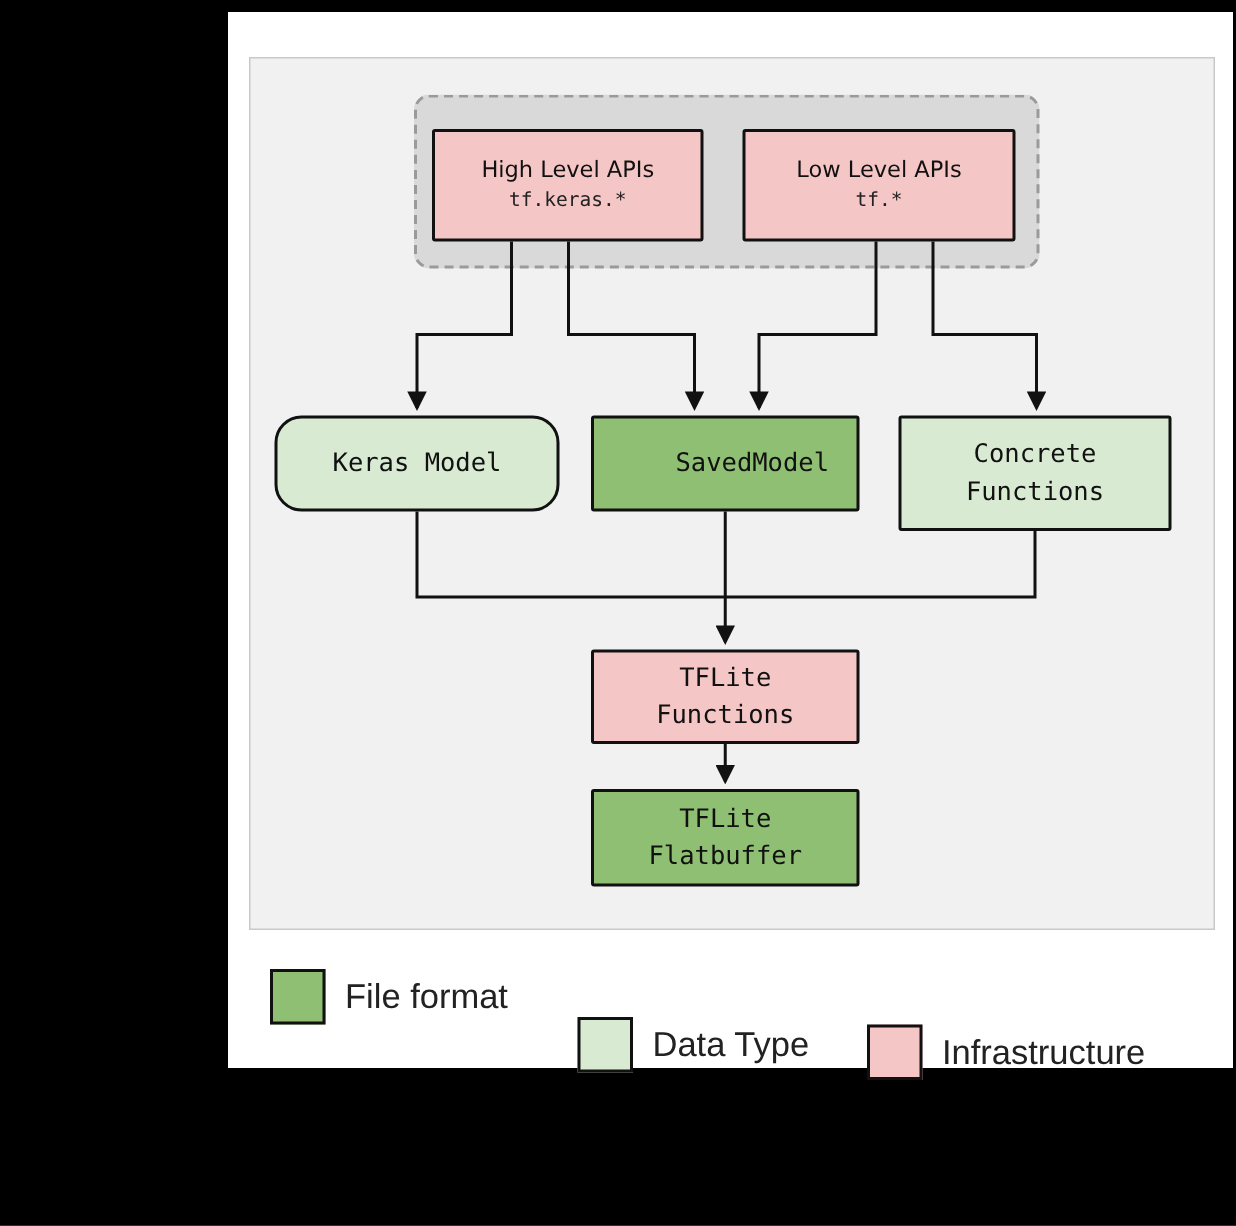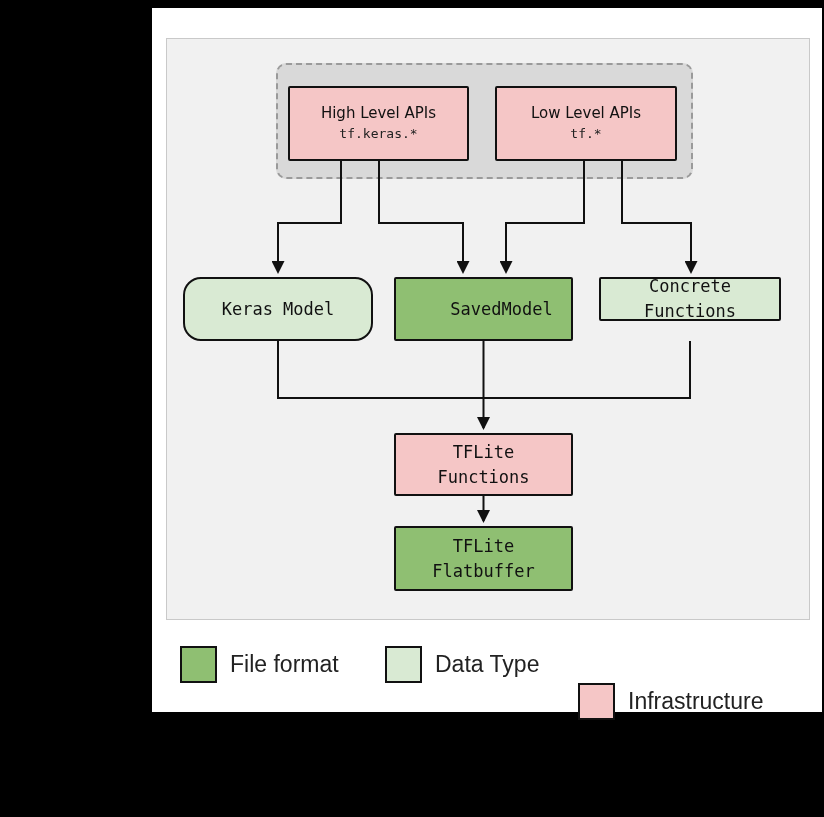--- a/index.html
+++ b/index.html
@@ -14,27 +14,27 @@
   .node{position:absolute;border:2px solid #111;border-radius:2px;box-sizing:border-box;
         display:flex;flex-direction:column;align-items:center;justify-content:center;
         text-align:left;z-index:3;}
   .api-title{font-family:"DejaVu Sans",sans-serif;font-size:15px;line-height:1.4;}
   .api-code{font-family:"DejaVu Sans Mono",monospace;font-size:13px;line-height:1.5;color:#222;}
   .mono-label{font-family:"DejaVu Sans Mono",monospace;font-size:17px;line-height:1.45;}
   .node-high{left:121px;top:47px;width:181px;height:75px;}
   .node-low{left:328px;top:47px;width:182px;height:75px;}
   .node-keras{left:16px;top:238px;width:190px;height:64px;border-radius:18px;}
   .node-saved{left:227px;top:238px;width:179px;height:64px;}
-  .node-concrete{left:432px;top:238px;width:182px;height:44px;}
+  .node-concrete{left:432px;top:238px;width:182px;height:77px;}
   .node-converter{left:227px;top:394px;width:179px;height:63px;}
   .node-flatbuffer{left:227px;top:487px;width:179px;height:65px;}
   .legend{position:absolute;left:0;top:638px;width:670px;height:46px;}
   .legend-item{position:absolute;display:flex;align-items:center;}
   .legend-item.li-0{left:28px;}
-  .legend-item.li-1{left:233px;}
+  .legend-item.li-1{left:233px;margin-top:32px;}
   .legend-item.li-2{left:426px;margin-top:37px;}
   .swatch{width:37px;height:37px;border:2px solid #111;box-sizing:border-box;margin-right:13px;}
   .legend-label{font-family:"Liberation Sans","DejaVu Sans",sans-serif;font-size:23px;color:#222;}
   path.wire{stroke:#111;stroke-width:2;fill:none;}
 </style>
 </head>
 <body>
 
 <div class="stage">
   <div class="card">

